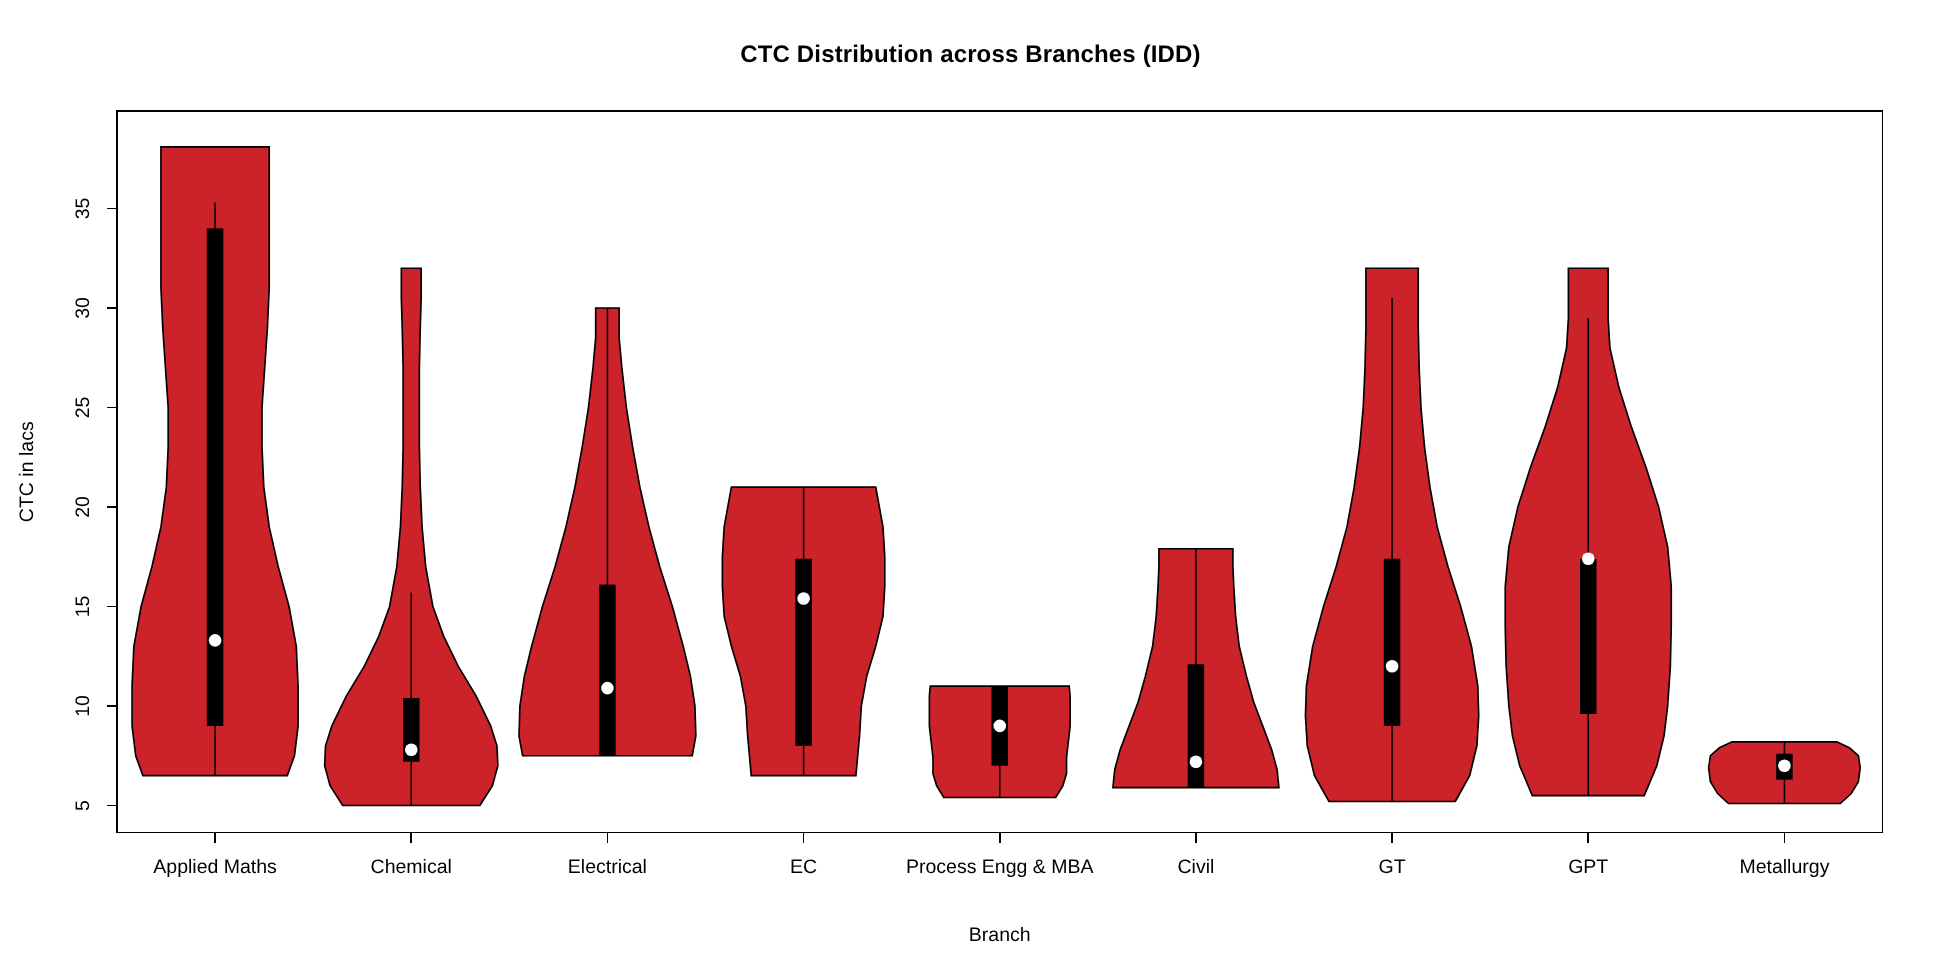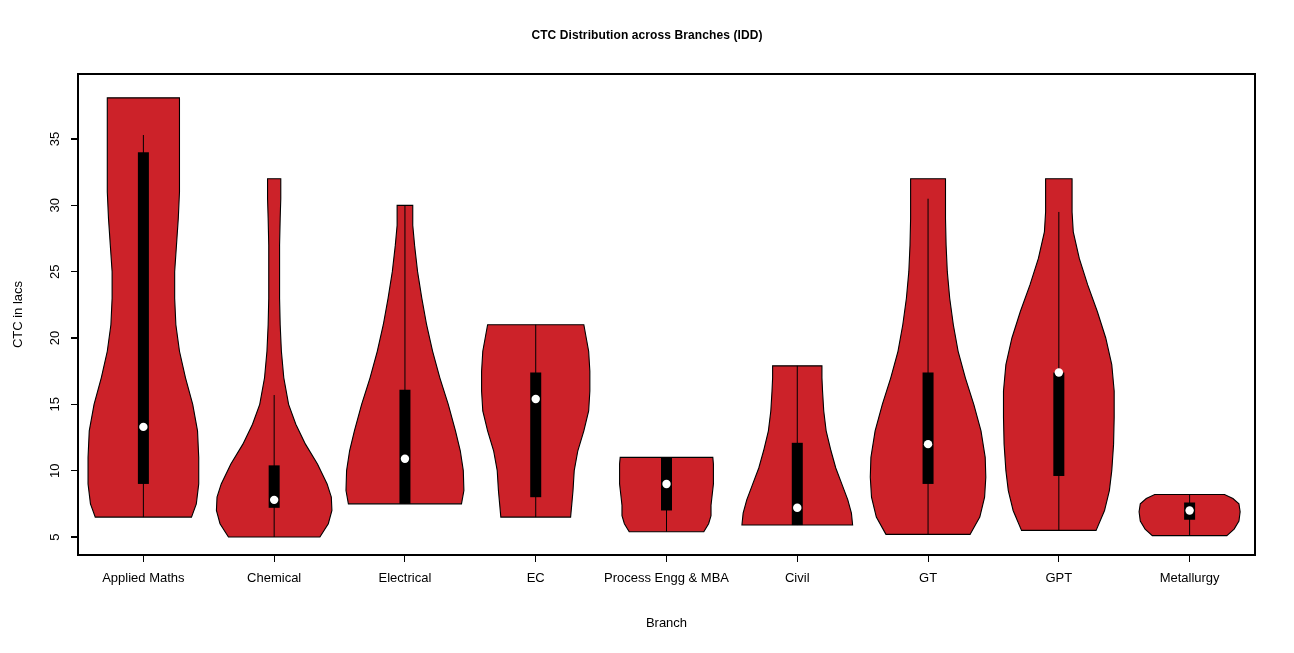--- a/index.html
+++ b/index.html
@@ -18,21 +18,21 @@
     width: 1294px;
     height: 653px;
     background: #ffffff;
   }
   #chart-title {
     position: absolute;
     top: 28px;
     left: 0;
     width: 1294px;
     text-align: center;
-    font-size: 12px;
+    font-size: 16px;
     font-weight: bold;
     color: #000000;
     letter-spacing: 0.1px;
   }
   #plot-svg {
     position: absolute;
     top: 0;
     left: 0;
   }
   .axis-line {

